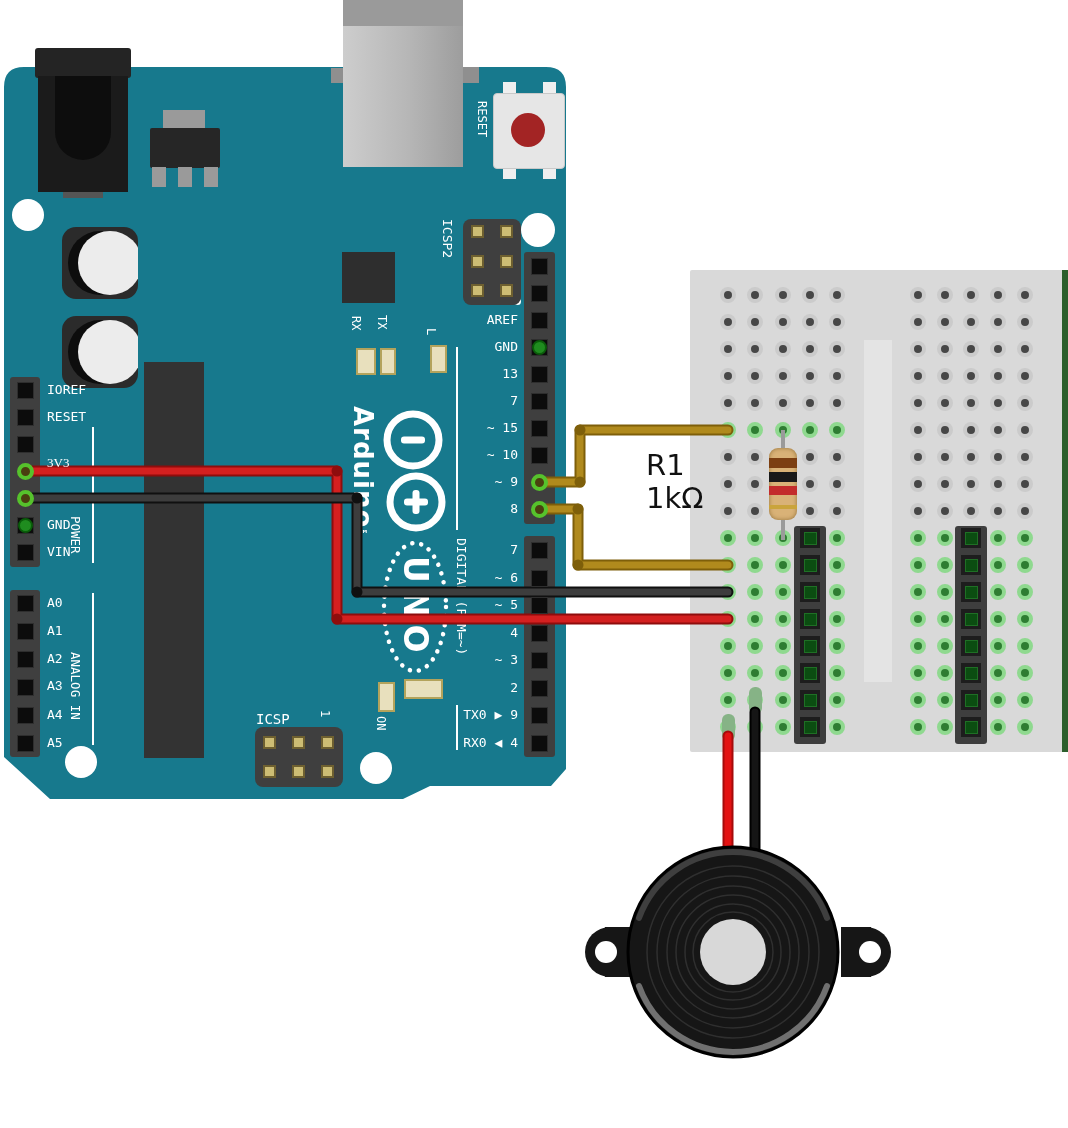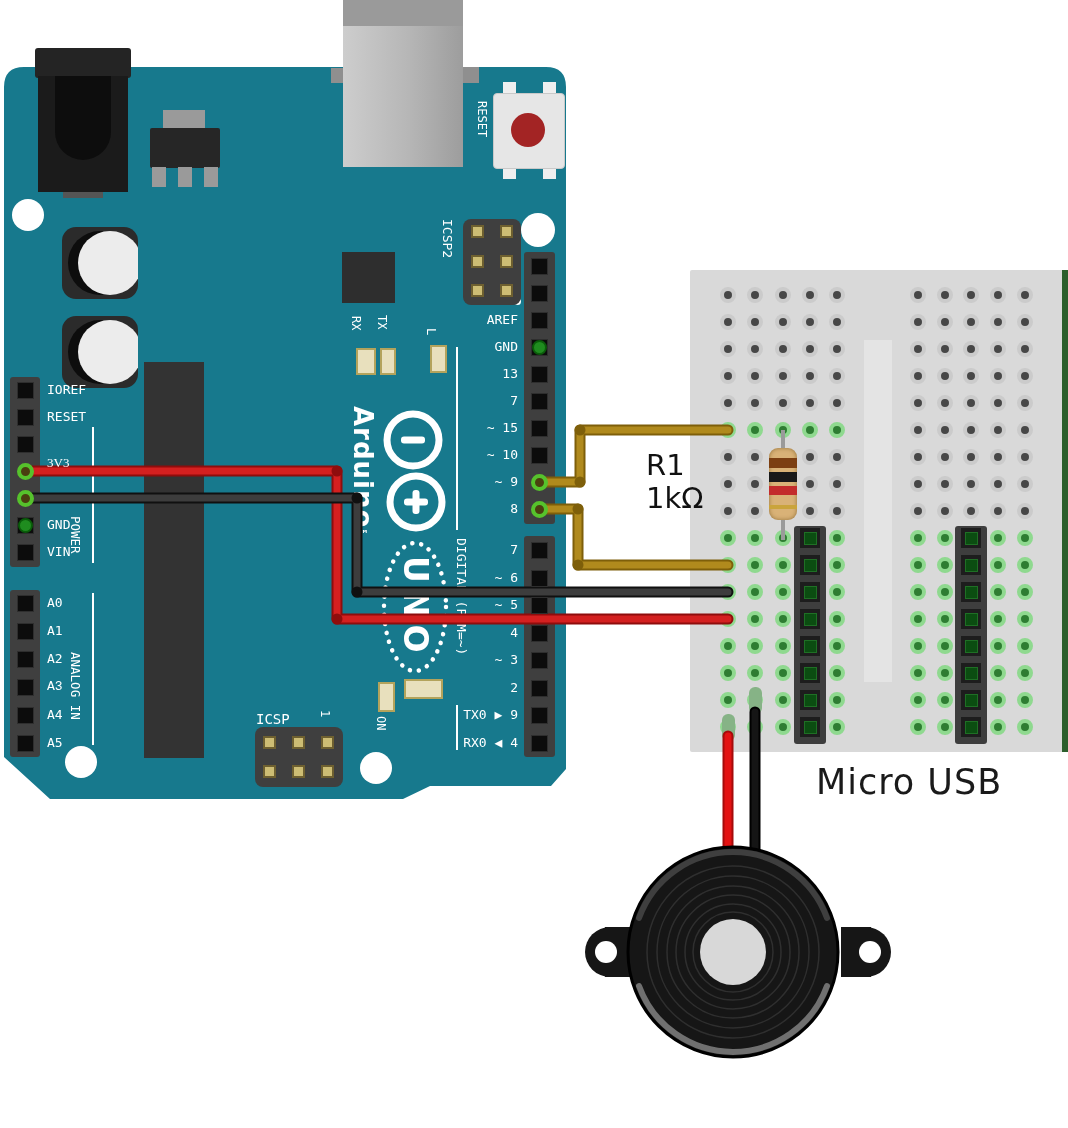--- a/index.html
+++ b/index.html
@@ -351,21 +351,20 @@
     <path d="M 64 151 A 100 100 0 0 0 252 151" fill="none" stroke="#707070" stroke-width="6" stroke-linecap="round"></path>
     <circle cx="158" cy="117" r="86" fill="none" stroke="#2f2f2f" stroke-width="1.5"></circle>
     <circle cx="158" cy="117" r="76" fill="none" stroke="#2f2f2f" stroke-width="1.5"></circle>
     <circle cx="158" cy="117" r="66" fill="none" stroke="#2f2f2f" stroke-width="1.5"></circle>
     <circle cx="158" cy="117" r="57" fill="none" stroke="#2f2f2f" stroke-width="1.5"></circle>
     <circle cx="158" cy="117" r="48" fill="none" stroke="#2f2f2f" stroke-width="1.5"></circle>
     <circle cx="158" cy="117" r="40" fill="none" stroke="#2f2f2f" stroke-width="1.5"></circle>
     <circle cx="158" cy="117" r="33" fill="#d8d8d8"></circle>
   </svg>
 
-  <div class="abs" style="left:816px;top:762px;font-size:35px;letter-spacing:1px;color:#1a1a1a;">Micro USB</div>
 
 <div class="abs pin" style="position: absolute; left: 17px; top: 382px;"></div>
     <div class="abs silk lbl-l" style="position: absolute; left: 47px; top: 383px;">IOREF</div>
     <div class="abs pin" style="position: absolute; left: 17px; top: 409px;"></div>
     <div class="abs silk lbl-l" style="position: absolute; left: 47px; top: 410px;">RESET</div>
     <div class="abs pin" style="position: absolute; left: 17px; top: 436px;"></div>
     <div class="abs silk lbl-l" style="position: absolute; left: 47px; top: 456px; font-family: Liberation Serif, serif;">3V3</div>
     <div class="abs pin-ring" style="position: absolute; left: 17px; top: 463px;"></div>
     <div class="abs pin-ring" style="position: absolute; left: 17px; top: 490px;"></div>
     <div class="abs pin-dot" style="position: absolute; left: 17px; top: 517px;"></div>

